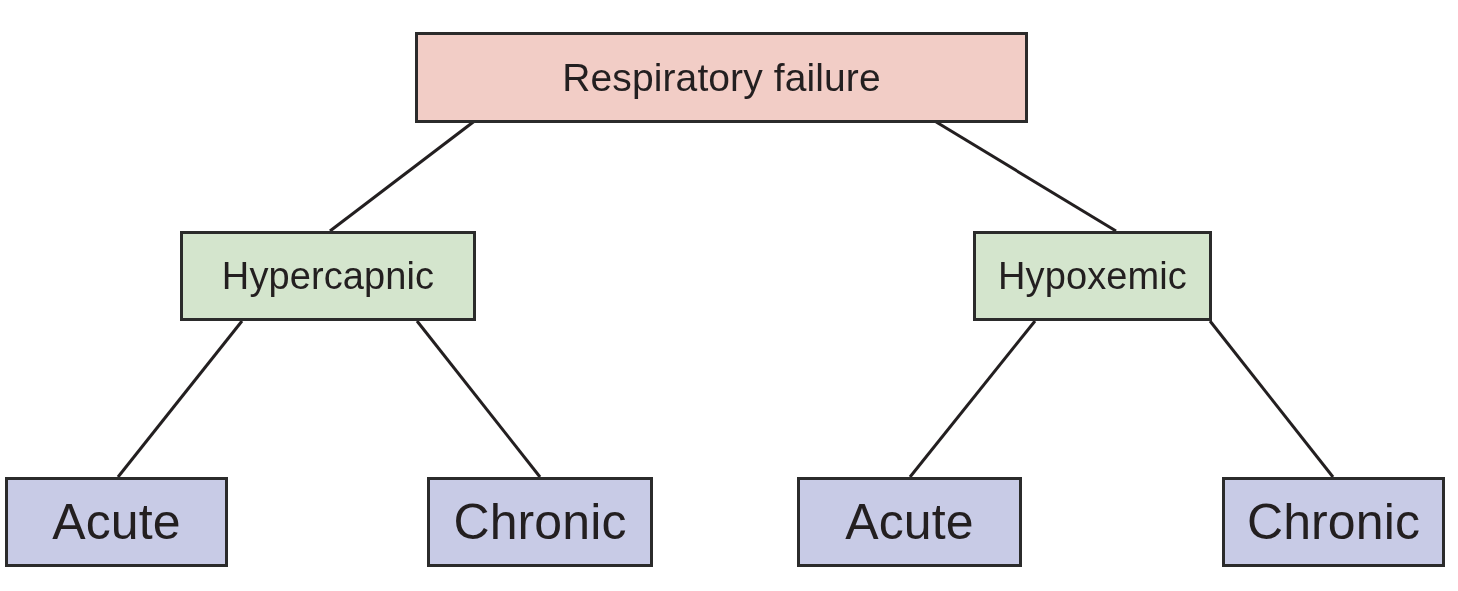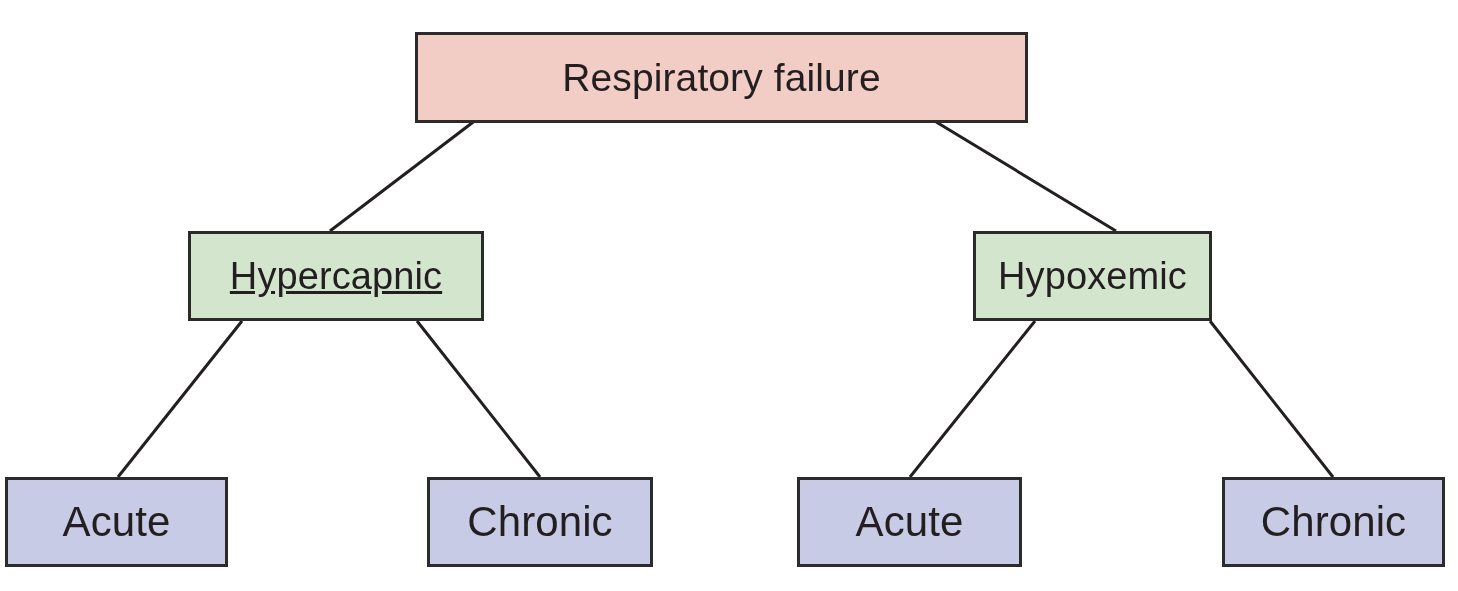--- a/index.html
+++ b/index.html
@@ -43,42 +43,42 @@
     display: block;
     line-height: 1;
   }
   .level-root {
     font-size: 39px;
   }
   .level-mid {
     font-size: 38px;
   }
   .level-leaf {
-    font-size: 42px;
+    font-size: 50px;
   }
 </style>
 </head>
 <body style="background: rgb(255, 255, 255);">
 
 <div id="diagram-canvas" style="background: rgb(255, 255, 255);">
 
   <svg id="connector-layer" viewBox="0 0 1458 591" xmlns="http://www.w3.org/2000/svg" aria-hidden="true">
       <line x1="510" y1="94" x2="330" y2="231" stroke="#231f20" stroke-width="3" stroke-linecap="butt"></line>
       <line x1="890" y1="94" x2="1116" y2="231" stroke="#231f20" stroke-width="3" stroke-linecap="butt"></line>
       <line x1="242" y1="321" x2="118" y2="477" stroke="#231f20" stroke-width="3" stroke-linecap="butt"></line>
       <line x1="417" y1="321" x2="540" y2="477" stroke="#231f20" stroke-width="3" stroke-linecap="butt"></line>
       <line x1="1035" y1="321" x2="910" y2="477" stroke="#231f20" stroke-width="3" stroke-linecap="butt"></line>
       <line x1="1210" y1="321" x2="1333" y2="477" stroke="#231f20" stroke-width="3" stroke-linecap="butt"></line>
     </svg>
 
   <div class="node level-root" style="left: 415px; top: 3px; width: 613px; height: 91px; background: rgb(242, 205, 198); border-color: rgb(43, 43, 43); color: rgb(35, 31, 32); margin-top: 29px;">
     <span class="node-label">Respiratory failure</span>
   </div>
 
-  <div class="node level-mid" style="left: 188px; top: 231px; width: 296px; height: 90px; background: rgb(212, 229, 205); border-color: rgb(43, 43, 43); color: rgb(35, 31, 32); text-decoration: underline;">
+  <div class="node level-mid" style="left: 180px; top: 231px; width: 296px; height: 90px; background: rgb(212, 229, 205); border-color: rgb(43, 43, 43); color: rgb(35, 31, 32);">
     <span class="node-label">Hypercapnic</span>
   </div>
 
   <div class="node level-mid" style="left: 973px; top: 231px; width: 239px; height: 90px; background: rgb(212, 229, 205); border-color: rgb(43, 43, 43); color: rgb(35, 31, 32);">
     <span class="node-label">Hypoxemic</span>
   </div>
 
   <div class="node level-leaf" style="left: 5px; top: 477px; width: 223px; height: 90px; background: rgb(200, 203, 230); border-color: rgb(43, 43, 43); color: rgb(35, 31, 32);">
     <span class="node-label">Acute</span>
   </div>

